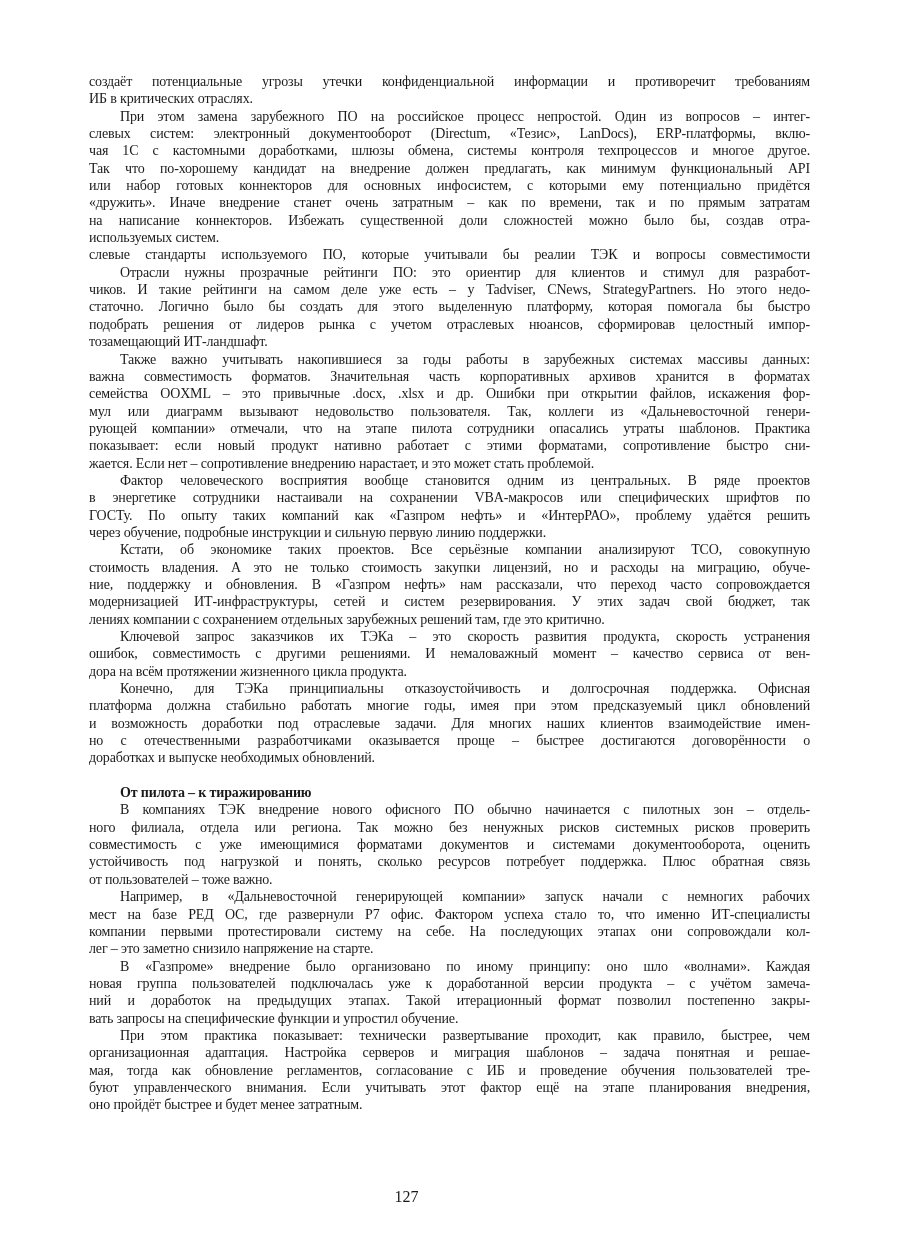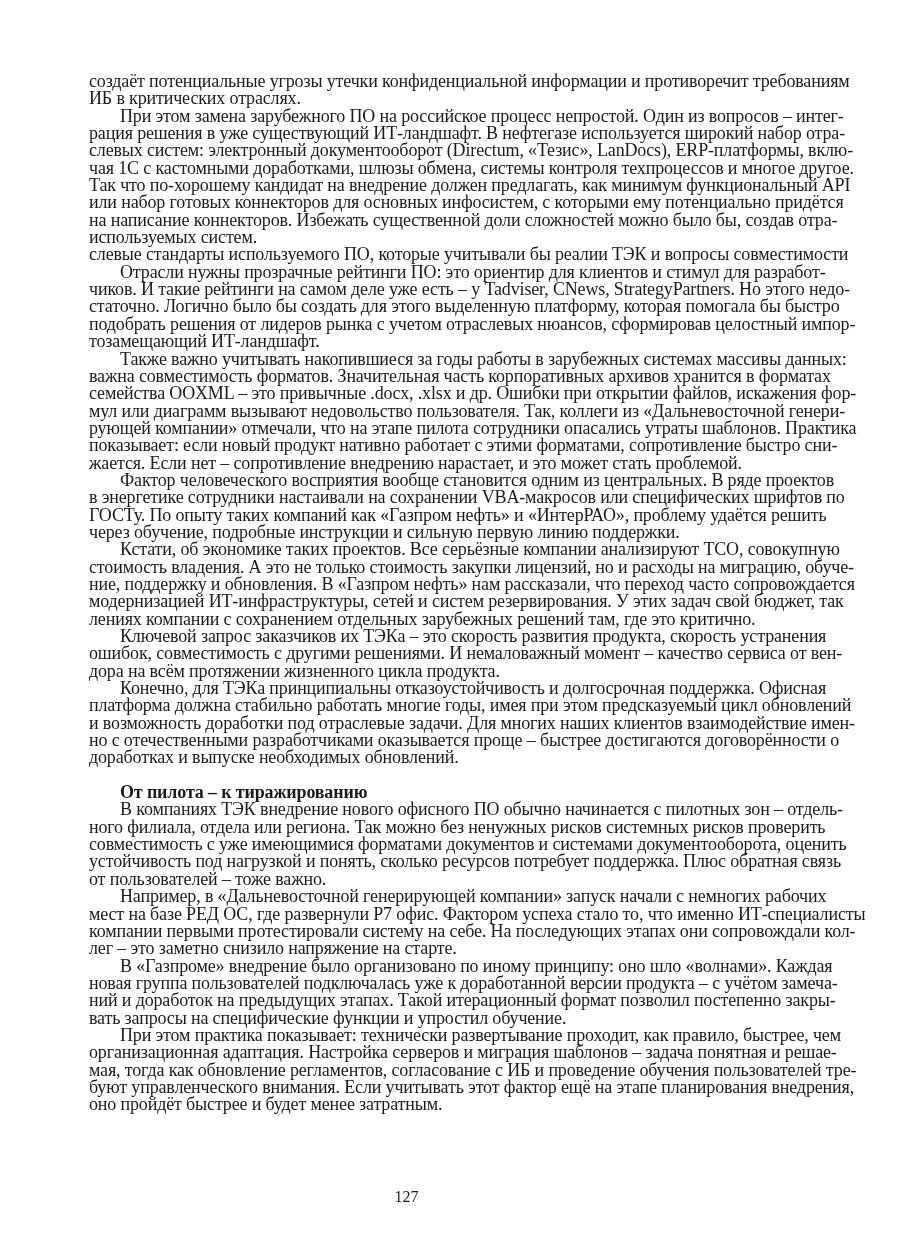--- a/index.html
+++ b/index.html
@@ -1,20 +1,20 @@
 <!DOCTYPE html>
 <html><head>
   <meta charset="utf-8">
   <style>
     html, body { margin: 0; padding: 0; background: #ffffff; }
     body { width: 900px; height: 1260px; position: relative; overflow: hidden; }
     .page {
       position: absolute; left: 89px; top: 73px; width: 721px;
       font-family: "Liberation Serif", "DejaVu Serif", serif;
-      font-size: 18px; line-height: 17.35px; color: #1a1a1a;
+      font-size: 14px; line-height: 17.35px; color: #1a1a1a;
     }
     .line {
       display: block; height: 17.35px; white-space: nowrap;
       text-align: justify; text-align-last: justify;
       letter-spacing: -0.15px;
     }
     .line.last { text-align-last: left; }
     .line.indent { padding-left: 31px; }
     .heading { font-weight: bold; padding-left: 31px; text-align-last: left; }
     .gap { height: 17.35px; }
@@ -27,25 +27,25 @@
 <body>
 
 <div class="page">
   <div id="body-text">
       <div>
         <span class="line">создаёт потенциальные угрозы утечки конфиденциальной информации и противоречит требованиям</span>
         <span class="line last">ИБ в критических отраслях.</span>
       </div>
       <div>
         <span class="line indent">При этом замена зарубежного ПО на российское процесс непростой. Один из вопросов – интег-</span>
-        <span class="line">рация решения в уже существующий ИТ-ландшафт. В нефтегазе используется широкий набор отра-</span>
         <span class="line">слевых систем: электронный документооборот (Directum, «Тезис», LanDocs), ERP-платформы, вклю-</span>
         <span class="line">чая 1С с кастомными доработками, шлюзы обмена, системы контроля техпроцессов и многое другое.</span>
         <span class="line">Так что по-хорошему кандидат на внедрение должен предлагать, как минимум функциональный API</span>
         <span class="line">или набор готовых коннекторов для основных инфосистем, с которыми ему потенциально придётся</span>
+        <span class="line">«дружить». Иначе внедрение станет очень затратным – как по времени, так и по прямым затратам</span>
         <span class="line">на написание коннекторов. Избежать существенной доли сложностей можно было бы, создав отра-</span>
         <span class="line last">используемых систем.</span>
         <span class="line">слевые стандарты используемого ПО, которые учитывали бы реалии ТЭК и вопросы совместимости</span>
       </div>
       <div>
         <span class="line indent">Отрасли нужны прозрачные рейтинги ПО: это ориентир для клиентов и стимул для разработ-</span>
         <span class="line">чиков. И такие рейтинги на самом деле уже есть – у Tadviser, CNews, StrategyPartners. Но этого недо-</span>
         <span class="line">статочно. Логично было бы создать для этого выделенную платформу, которая помогала бы быстро</span>
         <span class="line">подобрать решения от лидеров рынка с учетом отраслевых нюансов, сформировав целостный импор-</span>
         <span class="line last">тозамещающий ИТ-ландшафт.</span>

